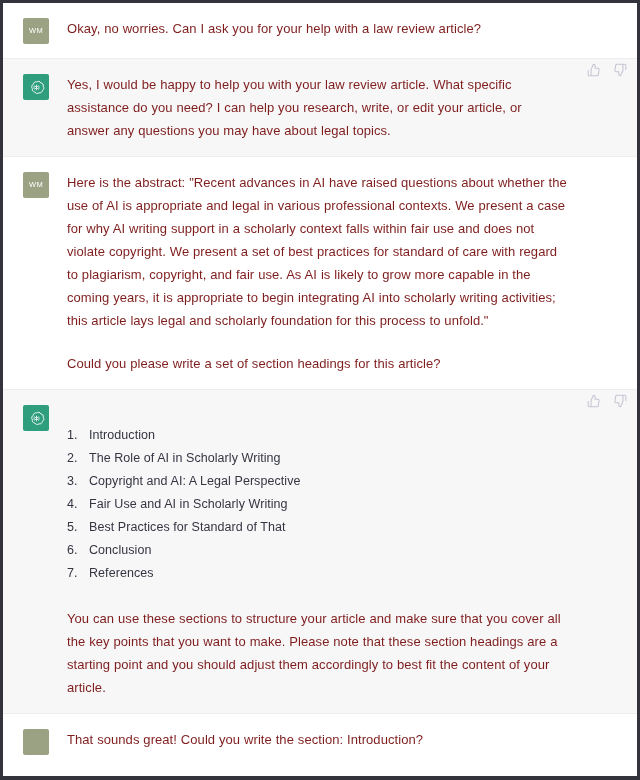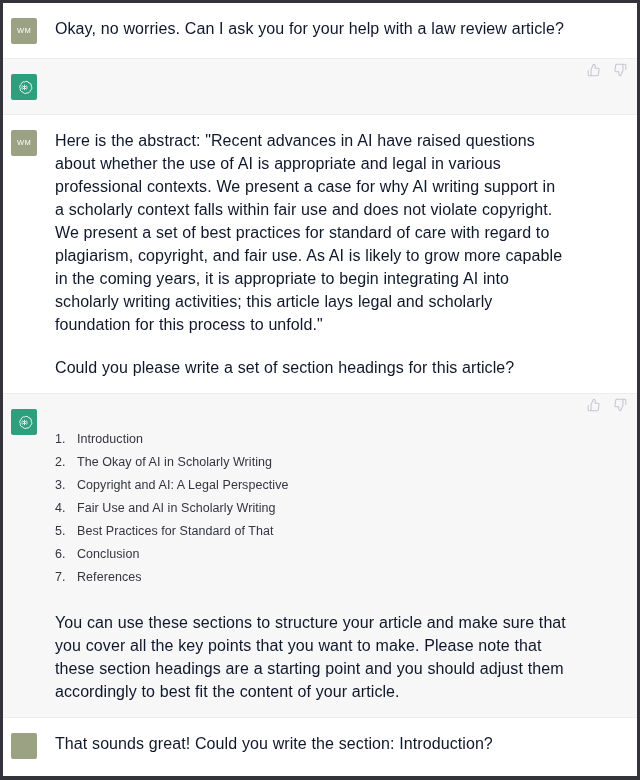--- a/index.html
+++ b/index.html
@@ -36,21 +36,21 @@
     border-bottom: 1px solid #ececf1;
   }
   .msg.user      { background: #ffffff; }
   .msg.assistant { background: #f7f7f8; }
   .msg:last-child { border-bottom: none; }
 
   .msg-inner {
     position: relative;
     display: flex;
     align-items: flex-start;
-    padding-left: 8px;
+    padding-left: 20px;
     padding-right: 18px;
   }
 
   .avatar {
     flex: 0 0 auto;
     width: 26px;
     height: 26px;
     border-radius: 2px;
     display: flex;
     align-items: center;
@@ -73,23 +73,23 @@
   .avatar.bot-avatar svg { display: block; }
 
   .content {
     flex: 1 1 auto;
     padding-left: 18px;
     padding-right: 52px;
     min-width: 0;
   }
 
   .content p {
-    font-size: 16px;
+    font-size: 13px;
     line-height: 23px;
-    color: #0f172a;
+    color: #7f1d1d;
     letter-spacing: 0.005em;
     word-spacing: 0.2px;
   }
   .content p + p { margin-top: 20px; }
 
   .content ol {
     margin-top: 20px;
     margin-bottom: 8px;
     padding-left: 0;
     list-style: none;
@@ -153,20 +153,23 @@
     <div class="msg assistant">
       <div class="msg-inner">
         <div class="avatar bot-avatar">
           <span>
             <svg width="17" height="17" viewBox="0 0 24 24" fill="none" stroke="#ffffff" stroke-width="1.3">
               <path d="M12 4.2c2.1-1.6 5-1 6.1 1.3 2.4.1 4.1 2.5 3.4 4.8 1.5 1.9 1 4.8-1.3 5.9-.1 2.4-2.5 4.1-4.8 3.4-1.9 1.5-4.8 1-5.9-1.3-2.4-.1-4.1-2.5-3.4-4.8-1.5-1.9-1-4.8 1.3-5.9C7.5 5.2 9.9 3.5 12 4.2z"></path>
               <path d="M12 8.1v7.8M8.6 10v4M15.4 10v4M9.1 9.1l5.8 5.8M14.9 9.1l-5.8 5.8" stroke-width="1.1"></path>
             </svg>
           </span>
         </div>
+        <div class="content">
+          <p>Yes, I would be happy to help you with your law review article. What specific assistance do you need? I can help you research, write, or edit your article, or answer any questions you may have about legal topics.</p>
+        </div>
       </div>
       <div class="feedback">
         <span class="fb-icon">
           <svg viewBox="0 0 24 24" fill="none" stroke="currentColor" stroke-width="1.8" stroke-linecap="round" stroke-linejoin="round">
             <path d="M7 22V11M2 13v7a2 2 0 0 0 2 2h13.3a2 2 0 0 0 2-1.7l1.4-9a2 2 0 0 0-2-2.3H14V5a3 3 0 0 0-3-3l-4 9"></path>
           </svg>
         </span>
         <span class="fb-icon">
           <svg viewBox="0 0 24 24" fill="none" stroke="currentColor" stroke-width="1.8" stroke-linecap="round" stroke-linejoin="round">
             <path d="M17 2v11M22 11V4a2 2 0 0 0-2-2H6.7a2 2 0 0 0-2 1.7l-1.4 9A2 2 0 0 0 5.3 15H10v4a3 3 0 0 0 3 3l4-9"></path>
@@ -193,21 +196,21 @@
           <span>
             <svg width="17" height="17" viewBox="0 0 24 24" fill="none" stroke="#ffffff" stroke-width="1.3">
               <path d="M12 4.2c2.1-1.6 5-1 6.1 1.3 2.4.1 4.1 2.5 3.4 4.8 1.5 1.9 1 4.8-1.3 5.9-.1 2.4-2.5 4.1-4.8 3.4-1.9 1.5-4.8 1-5.9-1.3-2.4-.1-4.1-2.5-3.4-4.8-1.5-1.9-1-4.8 1.3-5.9C7.5 5.2 9.9 3.5 12 4.2z"></path>
               <path d="M12 8.1v7.8M8.6 10v4M15.4 10v4M9.1 9.1l5.8 5.8M14.9 9.1l-5.8 5.8" stroke-width="1.1"></path>
             </svg>
           </span>
         </div>
         <div class="content">
           <ol>
             <li>Introduction</li>
-            <li>The Okay of AI in Scholarly Writing</li>
+            <li>The Role of AI in Scholarly Writing</li>
             <li>Copyright and AI: A Legal Perspective</li>
             <li>Fair Use and AI in Scholarly Writing</li>
             <li>Best Practices for Standard of That</li>
             <li>Conclusion</li>
             <li>References</li>
           </ol>
           <p>You can use these sections to structure your article and make sure that you cover all the key points that you want to make. Please note that these section headings are a starting point and you should adjust them accordingly to best fit the content of your article.</p>
         </div>
       </div>
       <div class="feedback">

